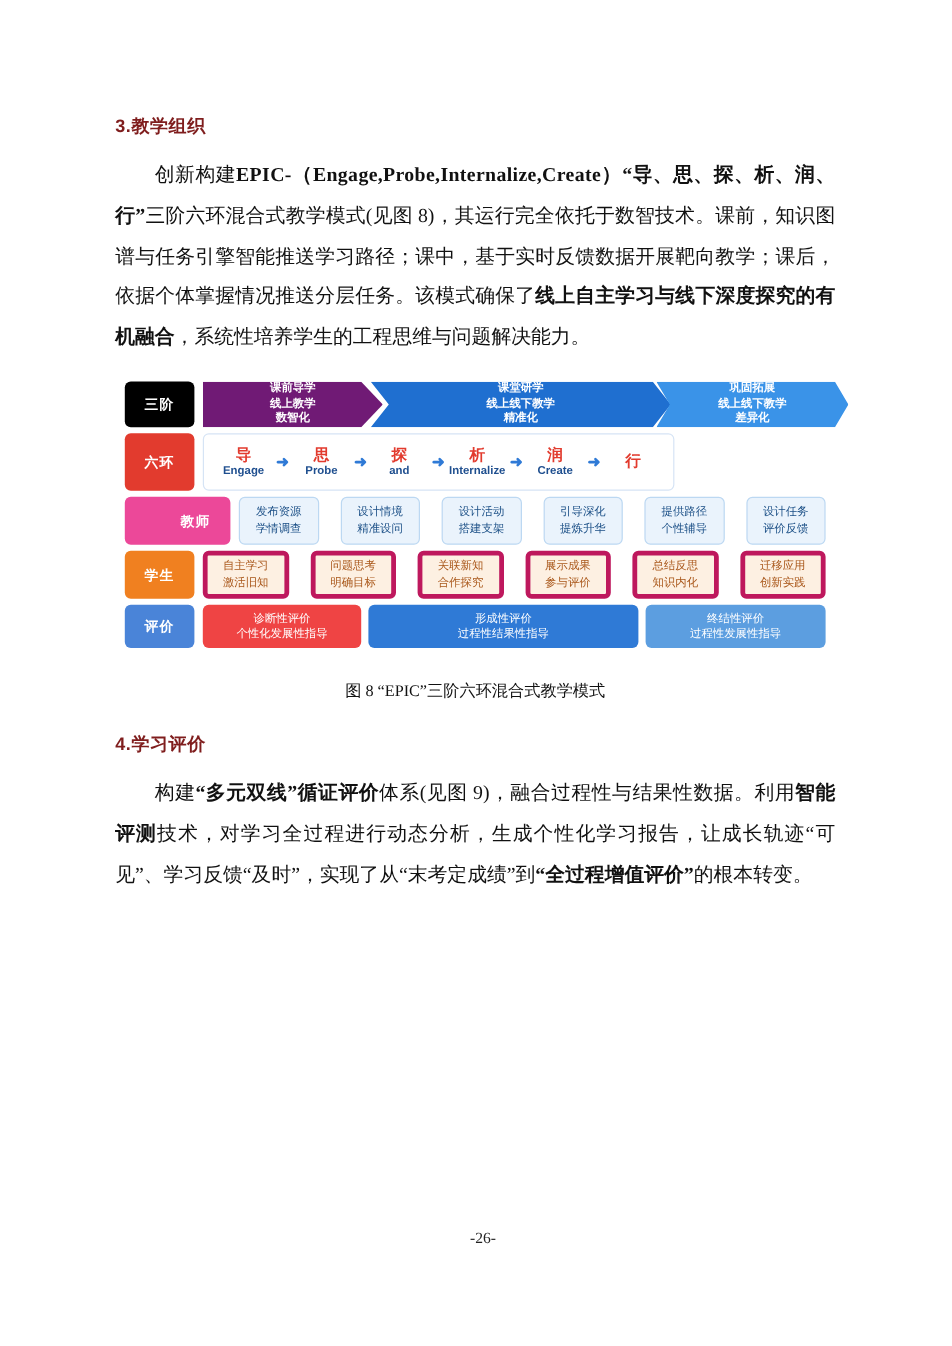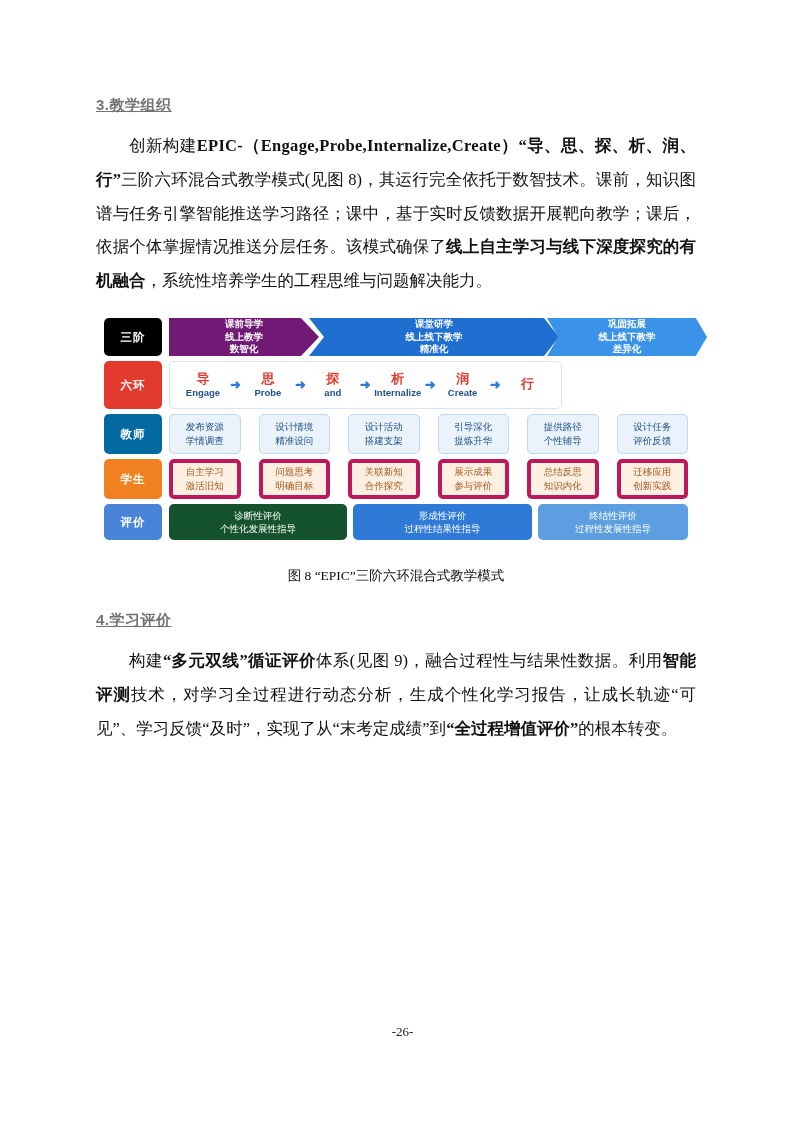--- a/index.html
+++ b/index.html
@@ -19,24 +19,23 @@
   }
   .content{
     position:absolute;
     left:96px;top:96px;
     width:600px;
   }
   h3.section-head{
     font-family:"Liberation Sans", sans-serif;
     font-size:15px;
     font-weight:bold;
-    color:#737373;
+    color:#7f1d1d;
     margin:0 0 14px 0;
     letter-spacing:0.5px;
-    text-decoration:underline;
   }
   p.para{
     font-size:16.5px;
     line-height:2.05;
     text-align:justify;
     text-justify:inter-ideograph;
     margin:0 0 6px 0;
     text-indent:2em;
   }
   .bold{font-weight:bold;}
@@ -71,21 +70,21 @@
     color:#fff;
     font-family:"Liberation Sans", sans-serif;
     font-size:11.5px;
     font-weight:bold;
     display:flex;align-items:center;justify-content:center;
     margin-right:7px;
     letter-spacing:1px;
   }
   .lbl-blue{background:#000000;}
   .lbl-red{background:#e23b2e;}
-  .lbl-blue2{background:#0369a1;}
+  .lbl-blue2{background:#ec4899;padding-left:30px;}
   .lbl-orange{background:#f08020;}
   .lbl-cyan{background:#3aa6e0;}
   .lbl-blue3{background:#4a84d8;}
   .row-body{flex:1;display:flex;align-items:stretch;}
 
   
   .arrow{
     position:relative;
     color:#fff;
     font-family:"Liberation Sans", sans-serif;
@@ -160,21 +159,21 @@
   .eval-cell{
     border-radius:5px;
     color:#fff;
     font-family:"Liberation Sans", sans-serif;
     font-size:9.5px;line-height:1.4;
     text-align:center;
     display:flex;flex-direction:column;align-items:center;justify-content:center;
     height:36px;
     box-sizing:border-box;
   }
-  .ev1{background:#14532d;width:178px;align-items:center;}
+  .ev1{background:#ef4444;width:132px;align-items:center;}
   .ev2{background:#2f7ad6;flex:1;}
   .ev3{background:#5c9ee0;width:150px;}
 
   .fig-caption{
     text-align:center;
     font-size:13.5px;
     margin-top:14px;
     color:#111;
   }
 

